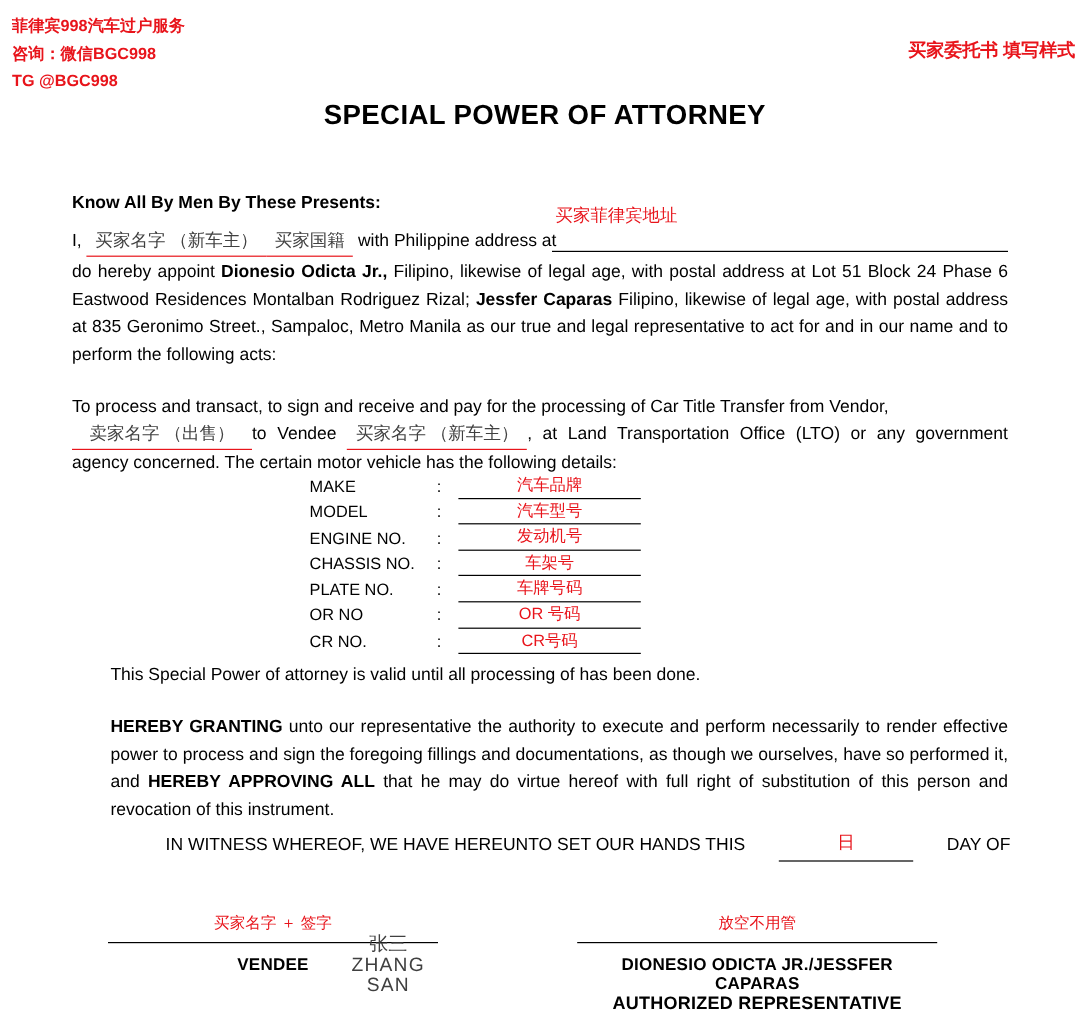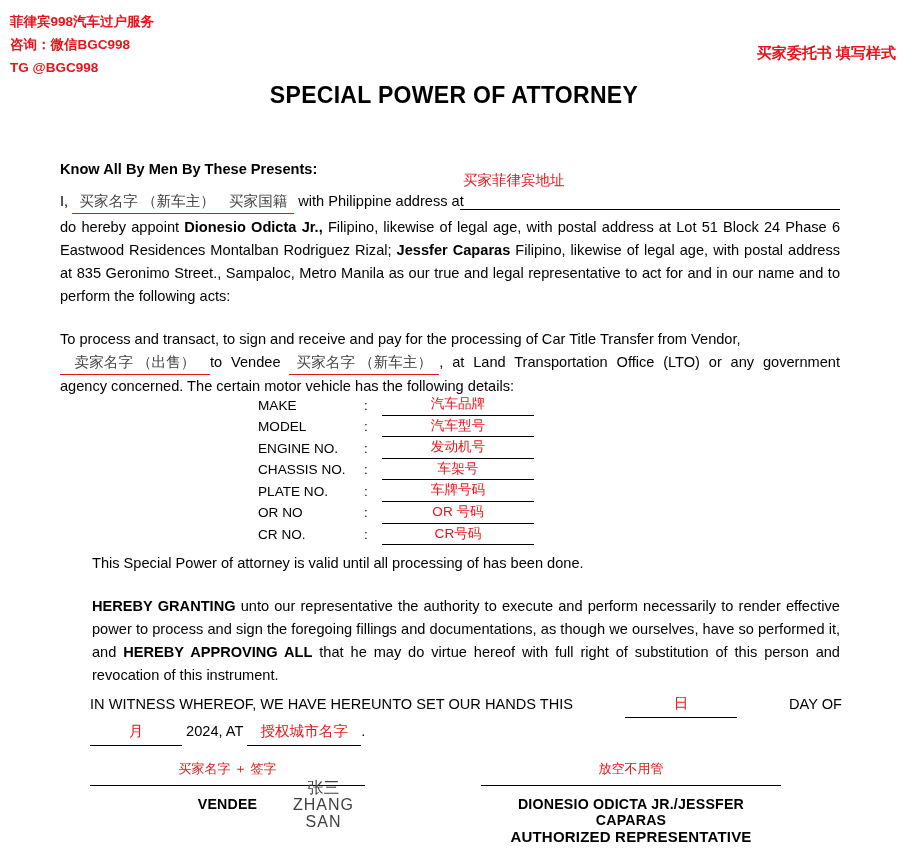--- a/index.html
+++ b/index.html
@@ -27,21 +27,21 @@
     top: 10px;
     color: #e8141b;
     font-weight: bold;
     font-size: 13.5px;
     line-height: 23px;
   }
   .hdr-left div { white-space: nowrap; }
   .hdr-right {
     position: absolute;
     right: 12px;
-    top: 44px;
+    top: 33px;
     color: #e8141b;
     font-weight: bold;
     font-size: 15px;
     white-space: nowrap;
   }
   
   .doc-title {
     position: absolute;
     top: 82px;
     left: 0;
@@ -128,20 +128,21 @@
     top: 690px;
     width: 752px;
     font-size: 14.6px;
     line-height: 27px;
   }
   .witness .l1 {
     display: flex;
     align-items: flex-end;
     justify-content: space-between;
     white-space: nowrap;
+    margin-left: 48px;
   }
   .day-slot {
     display: inline-block;
     width: 112px;
     border-bottom: 1px solid #000;
     text-align: center;
     color: #e8141b;
   }
   .month-slot {
     display: inline-block;
@@ -292,25 +293,20 @@
     <p class="para" style="margin-left:32px">This Special Power of attorney is valid until all processing of has been done.</p>
     <p class="para" style="margin-top:20px; margin-left:32px; width:748px"><span class="bold">HEREBY GRANTING</span><span> unto our representative the authority to execute and perform necessarily to render effective power to process and sign the foregoing fillings and documentations, as though we ourselves, have so performed it, and </span><span class="bold">HEREBY APPROVING ALL</span><span> that he may do virtue hereof with full right of substitution of this person and revocation of this instrument.</span></p>
   </div>
 
   <div class="witness">
     <div class="l1">
       <span>IN   WITNESS   WHEREOF,   WE   HAVE   HEREUNTO   SET   OUR   HANDS   THIS</span>
       <span class="day-slot">日</span>
       <span>DAY   OF</span>
     </div>
-    <div>
-      <span class="month-slot">月</span>
-      <span>2024, AT</span>
-      <span class="city-slot">授权城市名字</span><span>.</span>
-    </div>
   </div>
 
   <div class="sig">
     <div class="sig-left">
       <div class="sig-ann">买家名字 ＋ 签字</div>
       <div class="sig-rule"></div>
       <div class="sig-name">VENDEE</div>
     </div>
     <div class="zhang">
       <div>张三</div>

